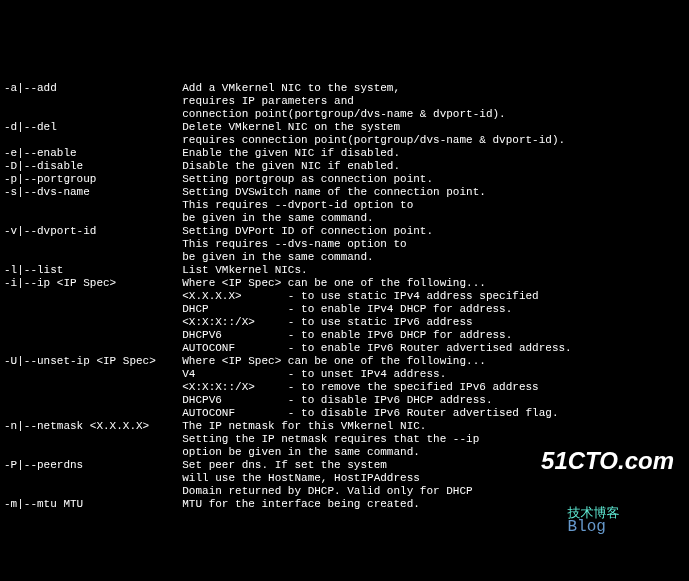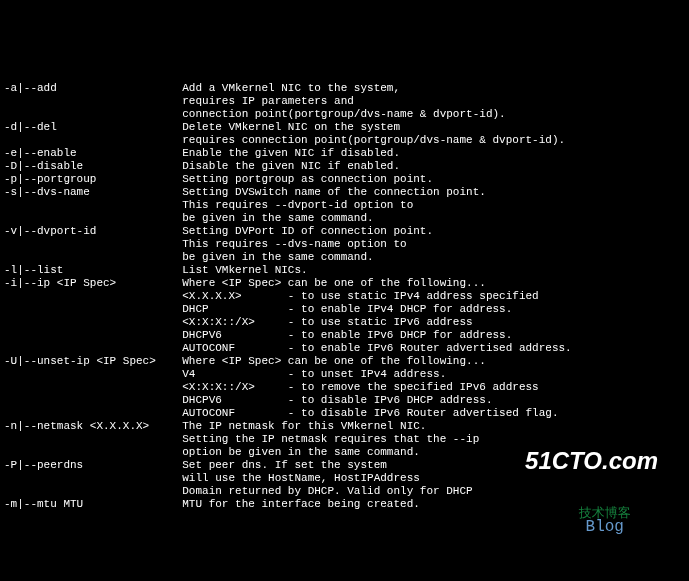--- a/index.html
+++ b/index.html
@@ -20,32 +20,32 @@
       position: relative;
       white-space: pre;
     }
     .terminal {
       width: 100%;
       height: 100%;
     }
     .watermark {
       position: absolute;
       bottom: 20px;
-      right: 31px;
-      text-align: center;
+      right: 15px;
+      text-align: left;
     }
     .watermark-main {
       color: #ffffff;
       font-family: Arial, sans-serif;
       font-size: 24px;
       font-weight: bold;
       font-style: italic;
     }
     .watermark-sub {
-      color: #15803d;
+      color: #5eead4;
       font-family: Arial, sans-serif;
       font-size: 13px;
     }
     .blog-tag {
       color: #6699cc;
       font-size: 16px;
     }
     .prompt {
       white-space: pre;
     }

